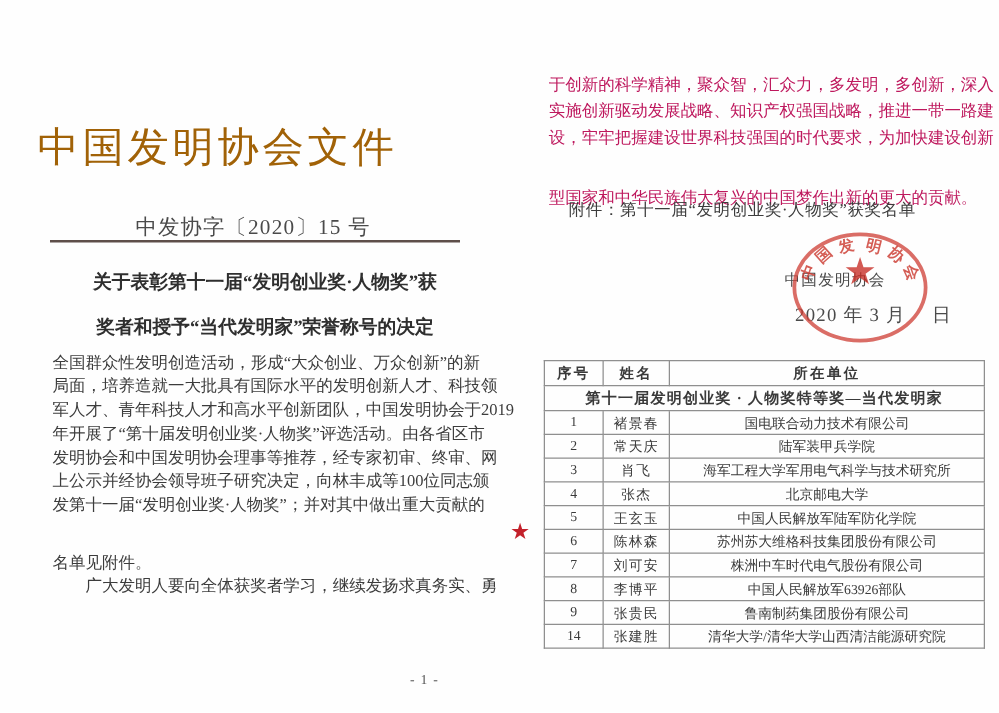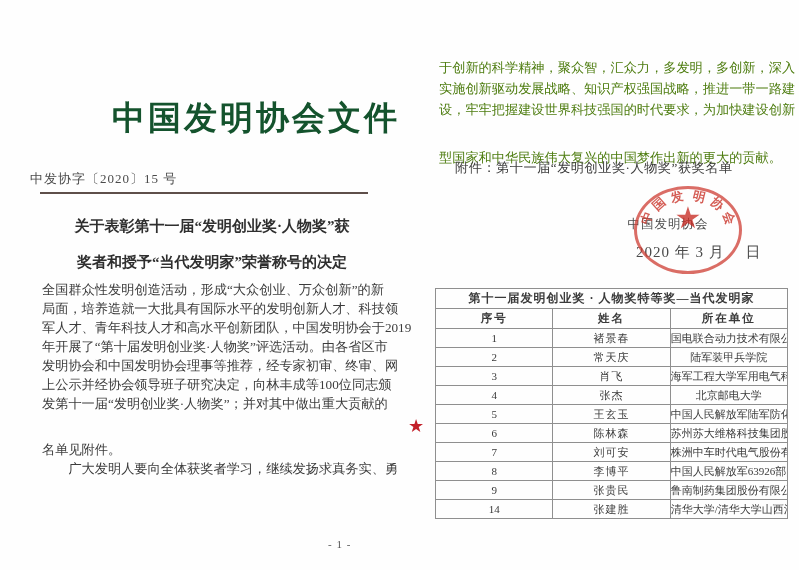--- a/index.html
+++ b/index.html
@@ -4,34 +4,34 @@
 <style>
   html,body{margin:0;padding:0;background:#ffffff;}
   .canvas{
     position:relative;width:799px;height:570px;background:#fefefe;overflow:hidden;
     font-family:"Liberation Serif","DejaVu Serif",serif;color:#3b3b3b;
   }
   .abs{position:absolute;}
 
   
   .org-header{
-    left:30px;top:96px;width:370px;text-align:right;
-    font-size:33px;font-weight:bold;letter-spacing:3px;color:#14532d;
+    left:30px;top:96px;width:370px;text-align:left;
+    font-size:33px;font-weight:normal;letter-spacing:3px;color:#a16207;
   }
-  .doc-number{left:30px;top:170px;width:345px;text-align:left;font-size:13px;color:#4a4a4a;letter-spacing:1px;}
+  .doc-number{left:30px;top:170px;width:345px;text-align:center;font-size:17px;color:#4a4a4a;letter-spacing:1px;}
   .red-rule{left:40px;top:192px;width:328px;height:2px;background:#5e4f4a;}
   .doc-title{left:36px;top:208px;width:352px;text-align:center;
     font-size:15px;font-weight:bold;line-height:36px;color:#2f2f2f;}
   .left-body{left:42px;top:280px;width:342px;font-size:13.2px;color:#3c3c3c;}
   .line{height:19px;line-height:19px;text-align:justify;text-align-last:justify;white-space:nowrap;}
   .line.para-end{text-align-last:left;margin-top:27px;}
   .page-number{left:328px;top:538px;font-size:11px;color:#555;letter-spacing:1px;}
 
   
-  .right-body{left:439px;top:57px;width:333px;font-size:13.2px;color:#4d7c0f;}
+  .right-body{left:439px;top:57px;width:333px;font-size:13.2px;color:#be185d;}
   .right-body .line{height:21px;line-height:21px;}
   .attachment{left:455px;top:159px;font-size:13.2px;color:#3c3c3c;letter-spacing:0.5px;}
 
   .sig-org{left:612px;top:216px;width:112px;text-align:center;font-size:12.5px;color:#4a4a4a;letter-spacing:1px;}
   .sig-date{left:636px;top:243px;font-size:15px;color:#4a4a4a;letter-spacing:1px;}
 
   .seal{left:634px;top:186px;width:108px;height:88px;opacity:.88;}
   .seal-ring{position:absolute;left:0;top:0;width:102px;height:82px;border:3px solid rgba(206,60,50,.85);border-radius:50%;}
   .seal-star{position:absolute;left:0;top:14px;width:108px;text-align:center;font-size:30px;color:rgba(200,45,38,.9);
     font-family:"DejaVu Sans",sans-serif;}
@@ -111,26 +111,26 @@
     <span class="seal-char sc3">明</span>
     <span class="seal-char sc4">协</span>
     <span class="seal-char sc5">会</span>
   </div>
 
   <div class="abs star-marker">★</div>
 
   <table class="abs award-table">
     <thead>
       <tr>
-        <th class="t-title" colspan="3">第十一届发明创业奖 · 人物奖特等奖—当代发明家</th>
-      </tr>
-      <tr>
         <th class="col-no">序号</th>
         <th class="col-name">姓名</th>
         <th>所在单位</th>
+      </tr>
+      <tr>
+        <th class="t-title" colspan="3">第十一届发明创业奖 · 人物奖特等奖—当代发明家</th>
       </tr>
     </thead>
     <tbody>
 
         <tr>
           <td class="col-no">1</td>
           <td class="col-name cell-name">褚景春</td>
           <td>国电联合动力技术有限公司</td>
         </tr>
 

